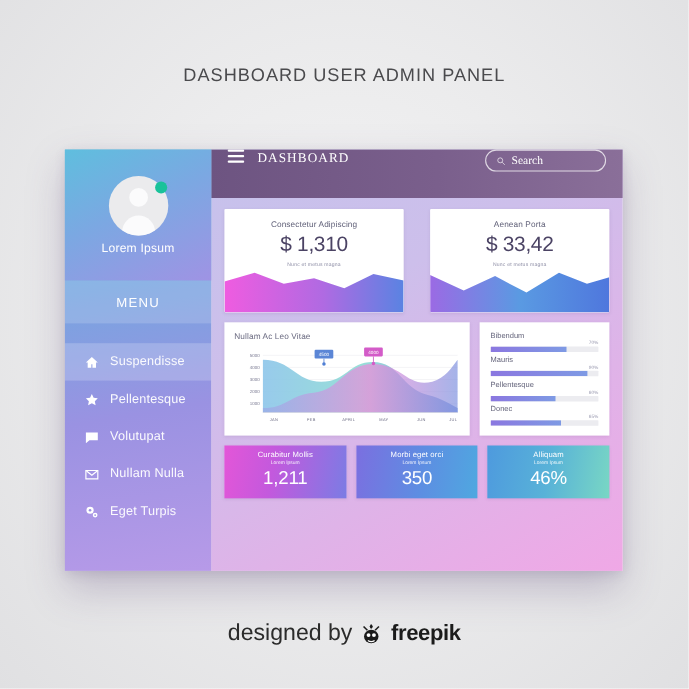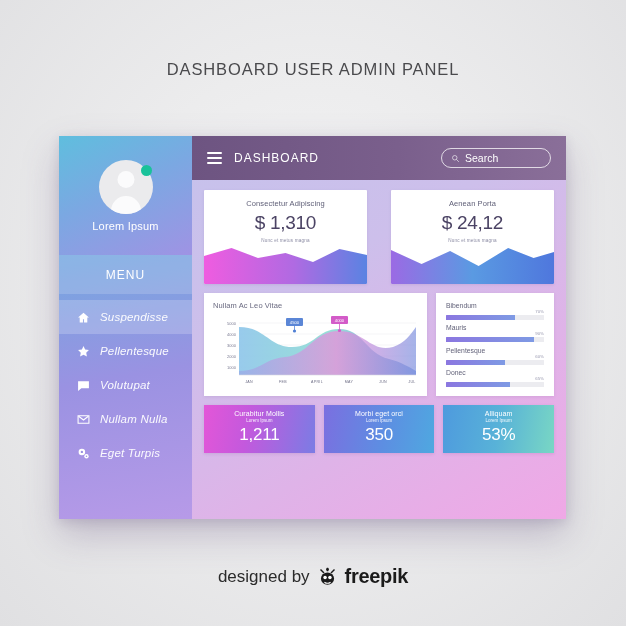--- a/index.html
+++ b/index.html
@@ -19,21 +19,21 @@
     text-align: center;
     font-size: 16.5px; letter-spacing: 0.9px;
     color: #4a4a4d; font-weight: 400;
   }
 
   
   .footer {
     position: absolute; bottom: 38px; left: 0; width: 100%;
     display: flex; align-items: center; justify-content: center; gap: 7px;
   }
-  .footer .designed { font-size: 17px; color: #2b2b2b; }
+  .footer .designed { font-size: 21px; color: #2b2b2b; }
   .footer .brand { font-size: 20px; font-weight: bold; color: #1b1b1b; letter-spacing: -0.3px;}
   .freepik-mark { width: 21px; height: 21px; display:block; }
 
   
   .app {
     position: absolute;
     left: 59px; top: 136px;
     width: 507px; height: 383px;
     display: flex;
     box-shadow: 0 16px 34px rgba(90,70,120,0.28), 0 3px 10px rgba(90,70,120,0.16);
@@ -70,39 +70,39 @@
     width: 11px; height: 11px; border-radius: 50%;
     background: #19c29a;
   }
   .profile-name { font-size: 11px; color: #ffffff; letter-spacing: 0.2px; }
 
   .menu-header {
     height: 39px; display: flex; align-items: center; justify-content: center;
     color: #ffffff; font-size: 12px; letter-spacing: 1.1px;
     background: rgba(255,255,255,0.16);
   }
-  .menu-list { flex: 1; padding-top: 6px; font-style: italic; }
+  .menu-list { flex: 1; padding-top: 18px; }
   .menu-item {
     height: 34px; display: flex; align-items: center; gap: 9px;
     padding-left: 17px;
     color: rgba(255,255,255,0.95); font-size: 11.5px; letter-spacing: 0.2px;
   }
   .menu-item.active { background: rgba(255,255,255,0.20); }
   .menu-item .mi-icon { width: 15px; height: 15px; display: flex; align-items: center; justify-content: center; }
   .mi-icon svg { width: 13px; height: 13px; fill: #ffffff; }
 
   
   .main {
     flex: 1; display: flex; flex-direction: column;
     background: linear-gradient(150deg, #c6c2ec 0%, #cdbfeb 35%, #dfb3e8 68%, #f0a8e6 100%);
   }
   .topbar {
     height: 44px; flex: 0 0 44px;
     background: linear-gradient(90deg, #6d5481 0%, #7a5f8c 55%, #8a6f99 100%);
-    display: flex; align-items: center; padding: 0 15px;
+    display: flex; align-items: flex-start; padding: 0 15px; font-family: Liberation Serif, serif;
   }
   .hamburger { width: 15px; display: flex; flex-direction: column; gap: 3px; margin-right: 12px; }
   .hamburger span { display:block; height: 2px; background: #fff; border-radius: 1px; }
   .topbar-title { color: #fff; font-size: 12px; letter-spacing: 1px; }
   .search-box {
     margin-left: auto;
     width: 110px; height: 20px; border: 1px solid rgba(255,255,255,0.75);
     border-radius: 11px; display: flex; align-items: center; gap: 5px;
     padding: 0 9px; color: #fff; font-size: 10.5px;
   }
@@ -261,21 +261,21 @@
                   <stop offset="55%" stop-color="#b06ae2"></stop>
                   <stop offset="100%" stop-color="#5a83e2"></stop>
             </linearGradient>
               </defs>
             <path d="M0,14 L27,6 L53,16 L80,11 L107,20 L133,7 L160,13 L160,42 L0,42 Z" fill="url(#sg1)"></path>
           </svg>
         </div>
 
         <div class="stat-card">
           <div class="stat-title">Aenean Porta</div>
-          <div class="stat-value">$ 24,12</div>
+          <div class="stat-value">$ 33,42</div>
           <div class="stat-sub">Nunc et metus magna</div>
           <svg class="stat-wave" viewBox="0 0 160 42" preserveAspectRatio="none">
             <defs>
                 <linearGradient id="sg2" x1="0" y1="0" x2="1" y2="0">
               <stop offset="0" stop-color="#9b6ae4"></stop>
                   <stop offset="50%" stop-color="#5a9ae2"></stop>
                   <stop offset="100%" stop-color="#4f77dd"></stop>
             </linearGradient>
               </defs>
             <path d="M0,8 L30,22 L58,9 L86,24 L115,6 L140,16 L160,10 L160,42 L0,42 Z" fill="url(#sg2)"></path>
@@ -378,21 +378,21 @@
           <div class="bcard-value">1,211</div>
         </div>
         <div class="bcard c2">
           <div class="bcard-title">Morbi eget orci</div>
           <div class="bcard-sub">Lorem Ipsum</div>
           <div class="bcard-value">350</div>
         </div>
         <div class="bcard c3">
           <div class="bcard-title">Alliquam</div>
           <div class="bcard-sub">Lorem Ipsum</div>
-          <div class="bcard-value">53%</div>
+          <div class="bcard-value">46%</div>
         </div>
       </div>
 
     </div>
   </div>
 </div>
 
 <div class="footer">
   <span class="designed">designed by</span>
   <svg class="freepik-mark" viewBox="0 0 24 24">

